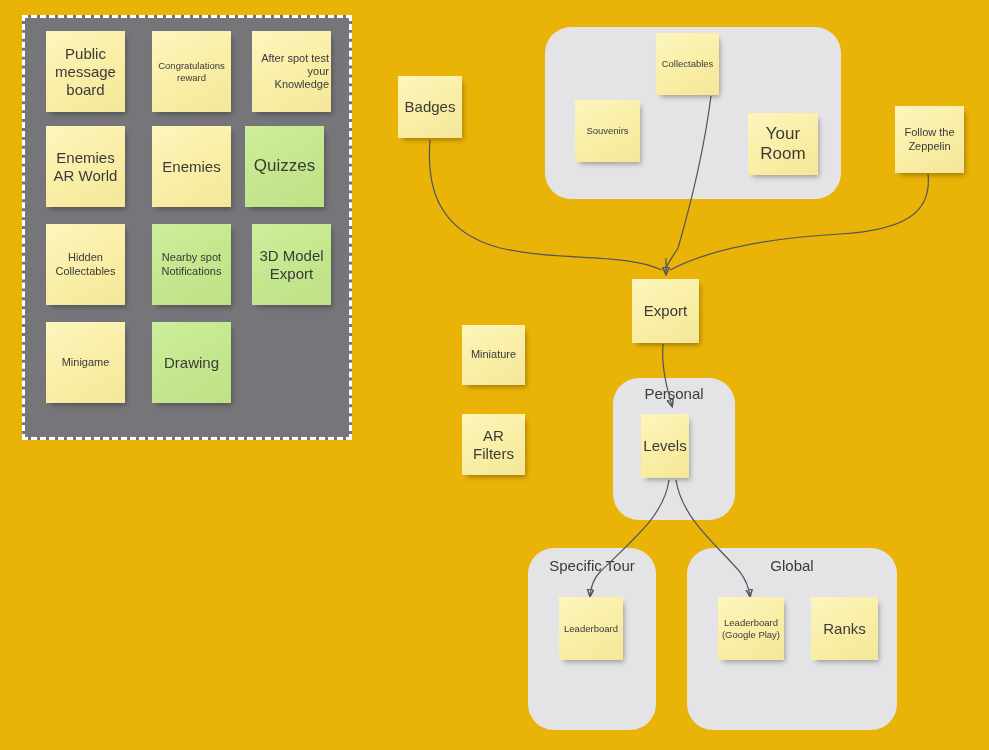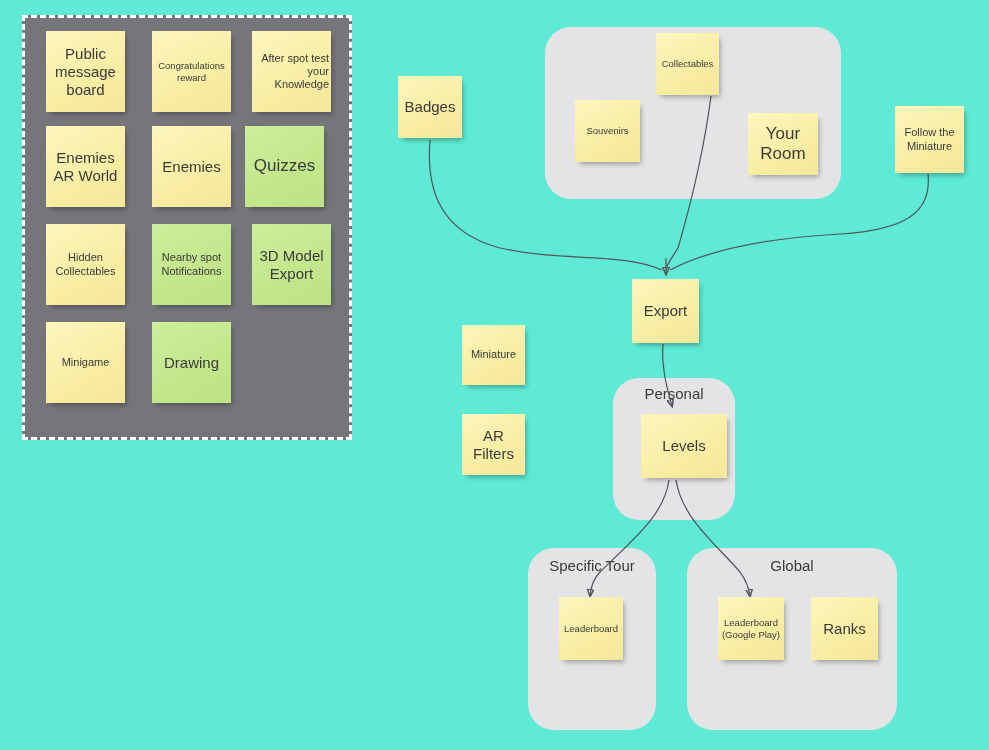--- a/index.html
+++ b/index.html
@@ -8,21 +8,21 @@
     background: #ffffff;
   }
   body {
     font-family: "Liberation Sans", sans-serif;
     -webkit-font-smoothing: antialiased;
   }
   #canvas {
     position: relative;
     width: 989px;
     height: 750px;
-    background: #5eead4;
+    background: #eab308;
     overflow: hidden;
   }
 
   
   .board {
     position: absolute;
     background: #76767a;
     box-sizing: border-box;
     border: 3px dashed #ffffff;
   }
@@ -177,36 +177,36 @@
 
   <div class="note t-xs" style="left:656px; top:33px; width:63px; height:62px;">
     <span>Collectables</span>
   </div>
 
   <div class="note t-lg" style="left:748px; top:113px; width:70px; height:62px;">
     <span>Your Room</span>
   </div>
 
   <div class="note t-sm" style="left:895px; top:106px; width:69px; height:67px;">
-    <span>Follow the Miniature</span>
+    <span>Follow the Zeppelin</span>
   </div>
 
   <div class="note t-md" style="left:632px; top:279px; width:67px; height:64px;">
     <span>Export</span>
   </div>
 
   <div class="note t-sm" style="left:462px; top:325px; width:63px; height:60px;">
     <span>Miniature</span>
   </div>
 
   <div class="note t-md" style="left:462px; top:414px; width:63px; height:61px;">
     <span>AR Filters</span>
   </div>
 
-  <div class="note t-md" style="left:641px; top:414px; width:86px; height:64px;">
+  <div class="note t-md" style="left:641px; top:414px; width:48px; height:64px;">
     <span>Levels</span>
   </div>
 
   <div class="note t-xs" style="left:559px; top:597px; width:64px; height:63px;">
     <span>Leaderboard</span>
   </div>
 
   <div class="note t-xs" style="left:718px; top:597px; width:66px; height:63px;">
     <span>Leaderboard (Google Play)</span>
   </div>

